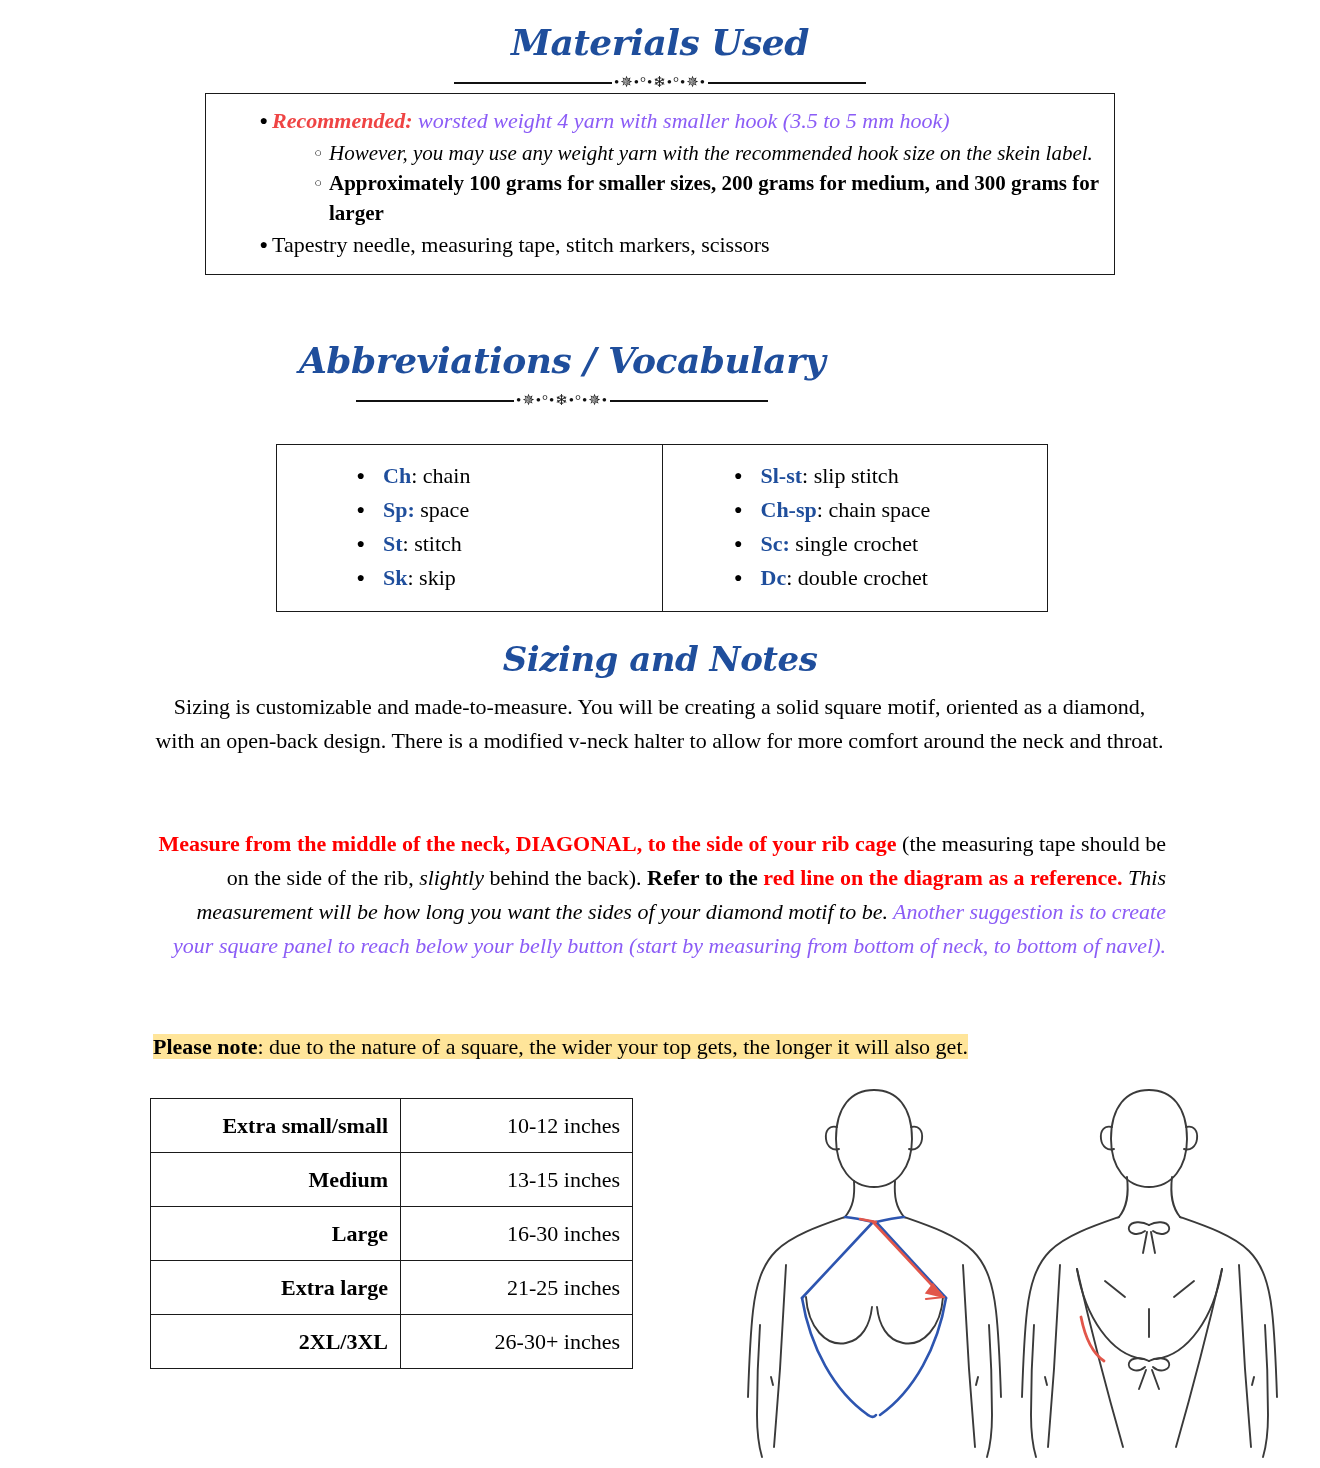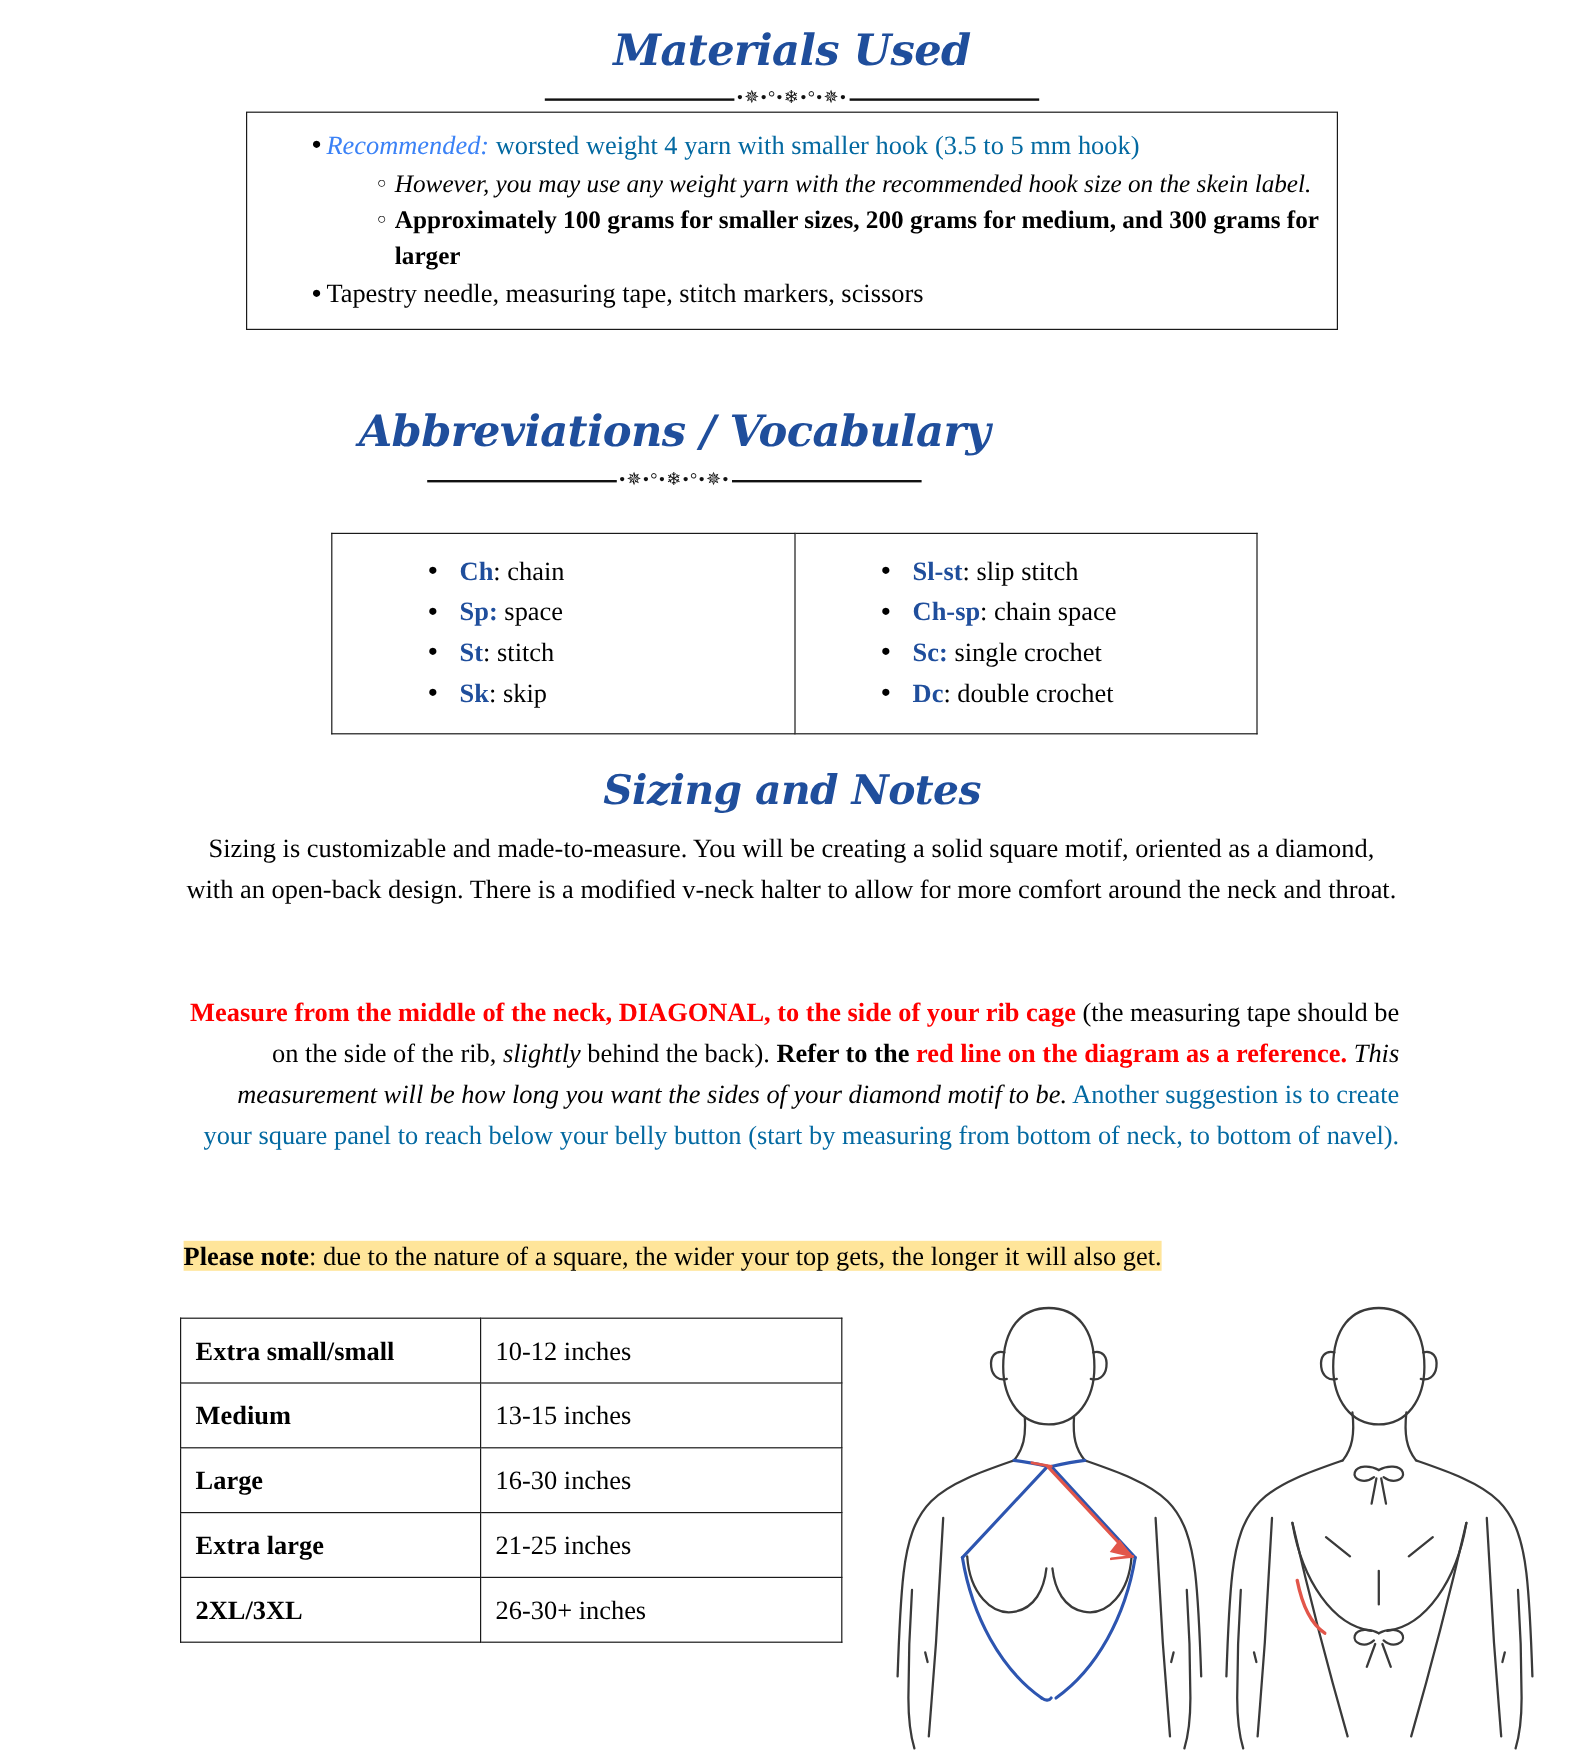--- a/index.html
+++ b/index.html
@@ -82,22 +82,22 @@
     font-size: 21px;
     line-height: 30px;
     margin: 0;
   }
   ul.lvl2 > li::before {
     content: "\25CB";
     position: absolute; left: 50px; top: 0;
     font-size: 13px;
     transform: translateX(-100%);
   }
-  .blue-bi { color: #3b82f6; font-weight: normal; font-style: italic; }
-  .green   { color: #0369a1; }
+  .blue-bi { color: #ef4444; font-weight: bold; font-style: italic; }
+  .green   { color: #8b5cf6; font-style: italic; }
   .italic  { font-style: italic; }
   .bold    { font-weight: bold; }
   .red     { color: #ff0000; }
   .blue-b  { color: #1f4e9c; font-weight: bold; }
 
   
   .abbrev-table {
     position: absolute;
     left: 276px; top: 444px;
     width: 772px;
@@ -149,22 +149,23 @@
     width: 1013px;
     font-size: 22px;
     line-height: 30px;
   }
   .hl { background: #ffe59a; }
 
   
   .size-table {
     position: absolute;
     left: 150px; top: 1098px;
-    width: 552px;
+    width: 483px;
     border-collapse: collapse;
+    text-align: right;
   }
   .size-table td {
     border: 1.2px solid #1a1a1a;
     font-size: 22px;
     padding: 10px 12px;
     height: 54px;
   }
   .size-table td.label { width: 250px; font-weight: bold; }
 
   

